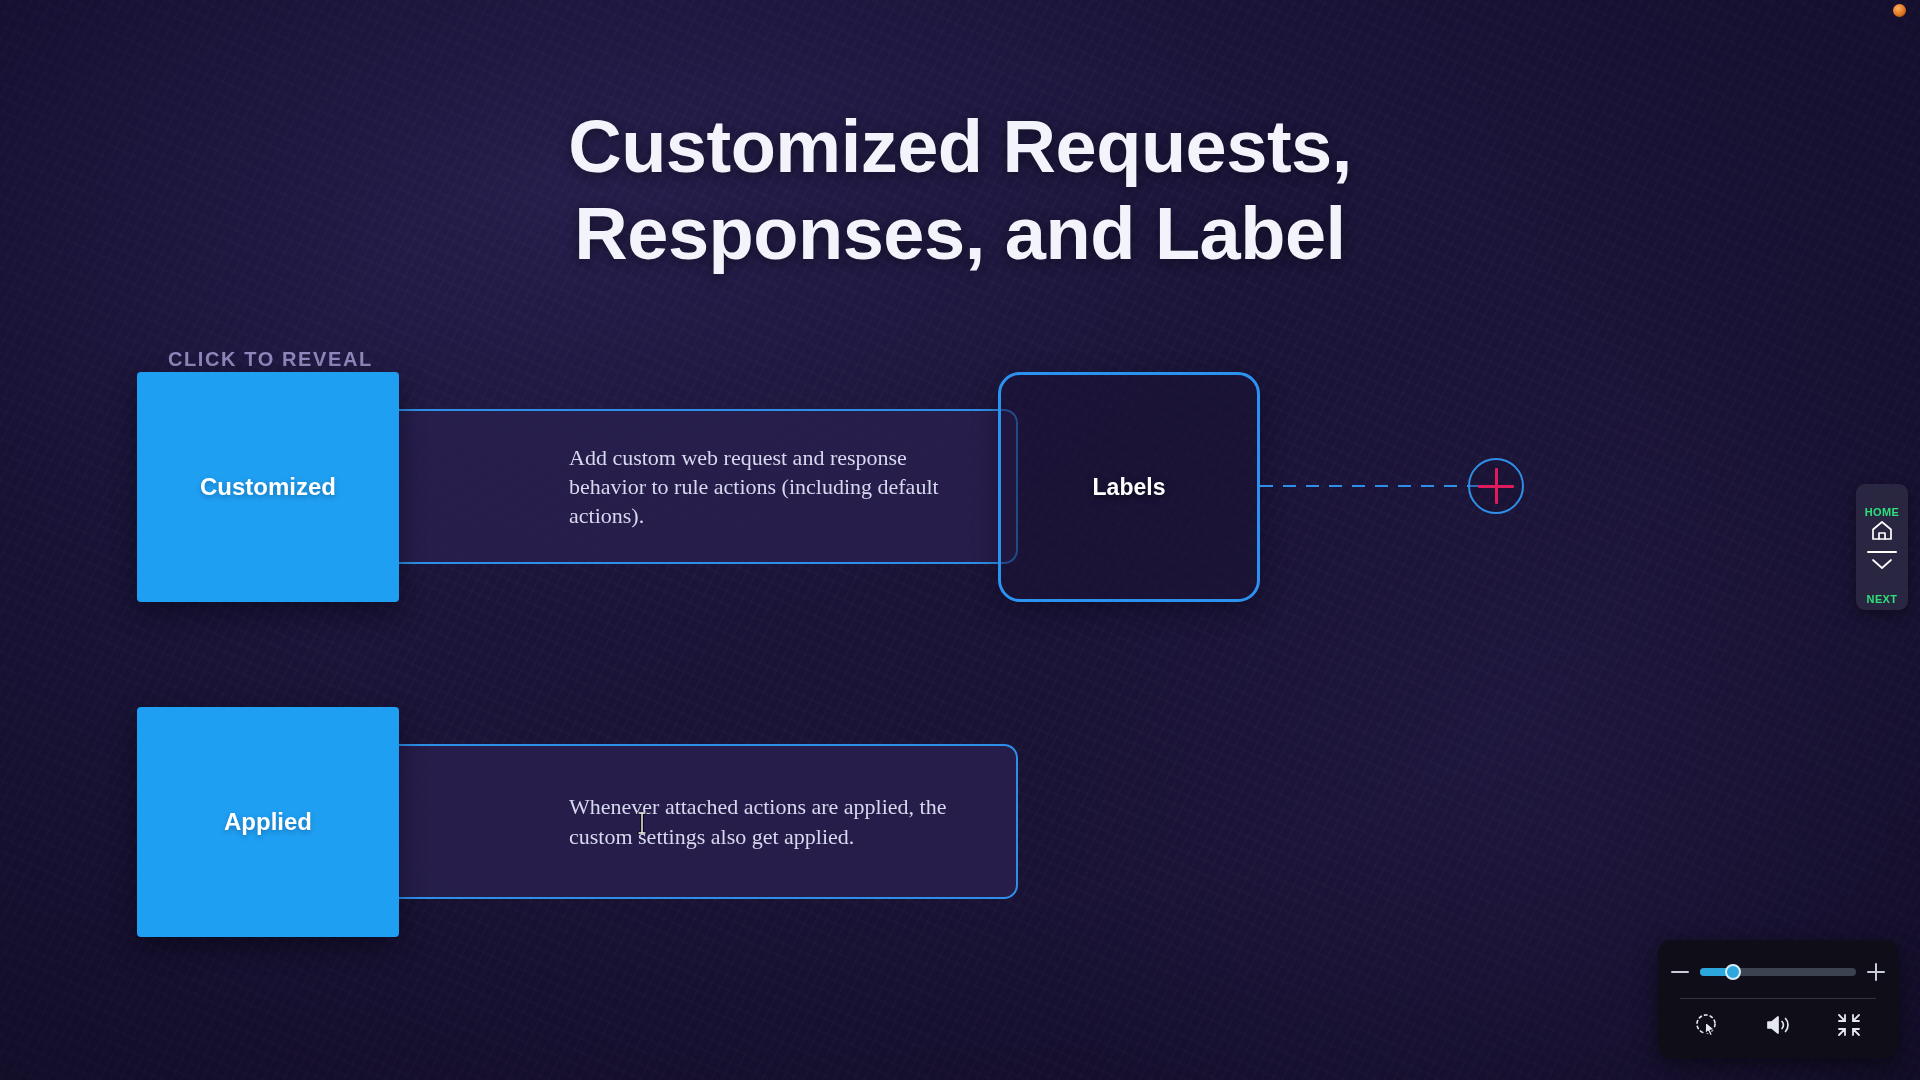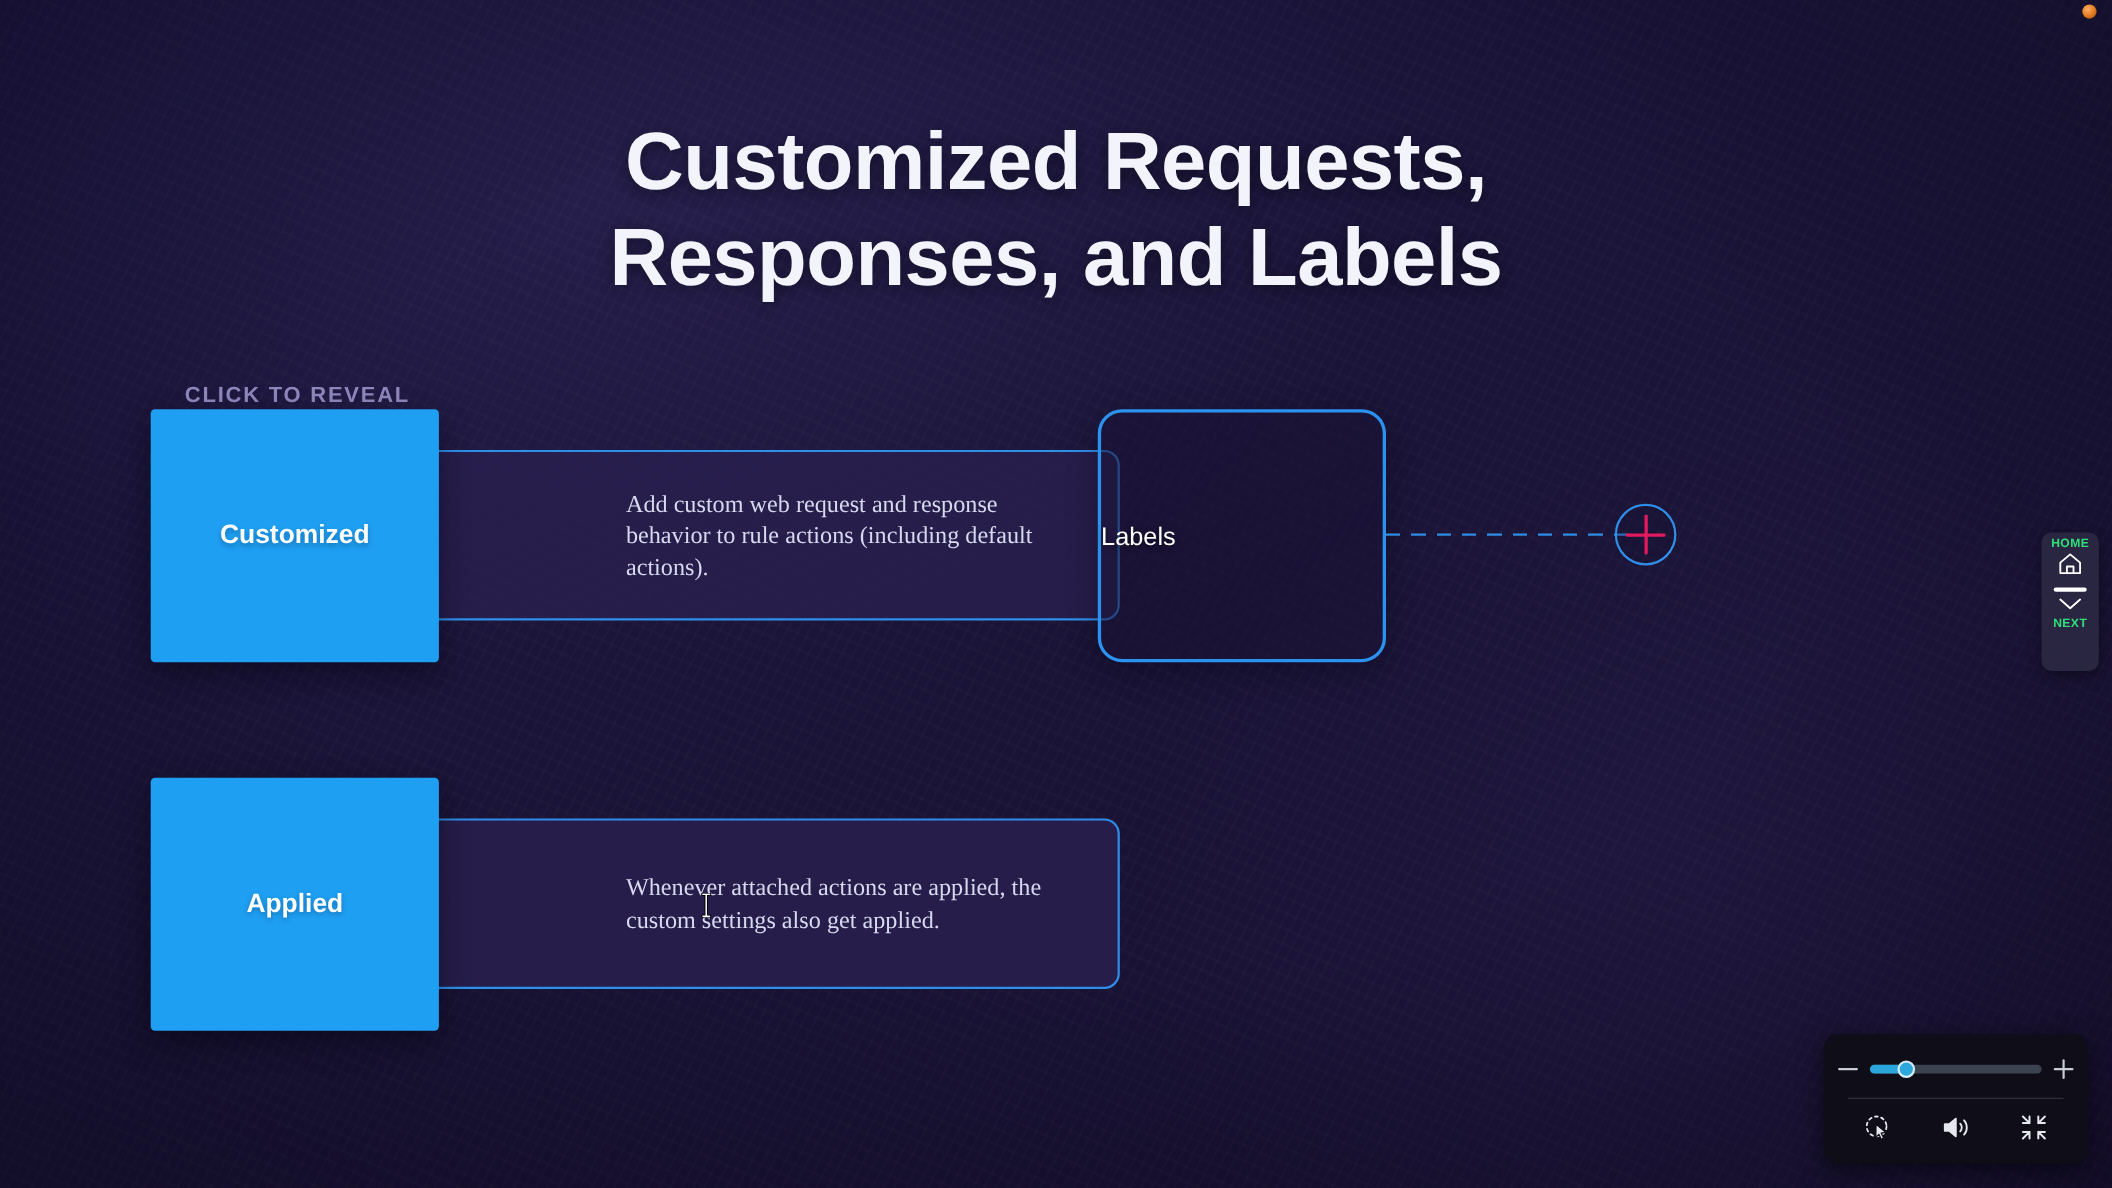--- a/index.html
+++ b/index.html
@@ -109,24 +109,24 @@
   .concept { position:absolute; z-index:5; }
   .concept.c1 { left:998px; top:372px; }
   .concept.c2 { left:998px; top:707px; }
 
   .concept-card {
     position:relative;
     width:262px; height:230px;
     border:3px solid #2b93ef;
     border-radius:22px;
     background:rgba(25,18,52,0.55);
-    display:flex; align-items:center; 
+    display:flex; align-items:center; justify-content:center;
     color:#ffffff;
     font-size:23px;
-    font-weight:400;
+    font-weight:700;
     box-shadow:0 8px 26px rgba(4,2,16,0.35);
     cursor:pointer;
   }
   .concept-card .clabel { text-shadow:0 2px 6px rgba(0,0,0,0.5); }
 
   .dash-line {
     position:absolute;
     left:262px; top:113px;
     width:225px; height:2px;
     background:repeating-linear-gradient(to right, #2f8fe8 0px, #2f8fe8 13px, rgba(0,0,0,0) 13px, rgba(0,0,0,0) 23px);
@@ -150,21 +150,21 @@
     position:absolute;
     right:12px; top:484px;
     width:52px; height:126px;
     background:rgba(43,40,66,0.92);
     border-radius:9px;
     display:flex; flex-direction:column; align-items:center;
     padding:5px 0 5px;
     z-index:20;
     box-shadow:0 4px 14px rgba(0,0,0,0.4);
   }
-  .nav-label { color:#2fe07a; font-size:11px; font-weight:700; letter-spacing:0.4px; line-height:1; }
+  .nav-label { color:#2fe07a; font-size:11px; font-weight:700; letter-spacing:0.4px; line-height:1;margin-top:18px; }
   .nav-btn { display:flex; flex-direction:column; align-items:center; cursor:pointer; }
   .nav-icon { display:block; }
   .nav-sep { width:30px; height:4px; background:#ffffff; border-radius:2px; margin:5px 0 2px; }
 
   
   .control-bar {
     position:absolute;
     right:22px; bottom:22px;
     width:240px; height:118px;
     background:#0f0d18;
@@ -237,21 +237,21 @@
     z-index:50;
   }
 </style>
 </head>
 <body>
 
 <div class="stage">
 
   <h1 class="title">
     <span class="ln">Customized Requests,</span>
-    <span class="ln">Responses, and Labels</span>
+    <span class="ln">Responses, and Label</span>
   </h1>
 
   <div class="click-to-reveal">CLICK TO REVEAL</div>
 
   <div class="reveal-row r1">
     <div class="reveal-panel">
       <p>Add custom web request and response behavior to rule actions (including default actions).</p>
     </div>
     <div class="reveal-tile" style="background: rgb(31, 159, 242);">
       <span class="tlabel" style="background: rgb(31, 159, 242);">Customized</span>

